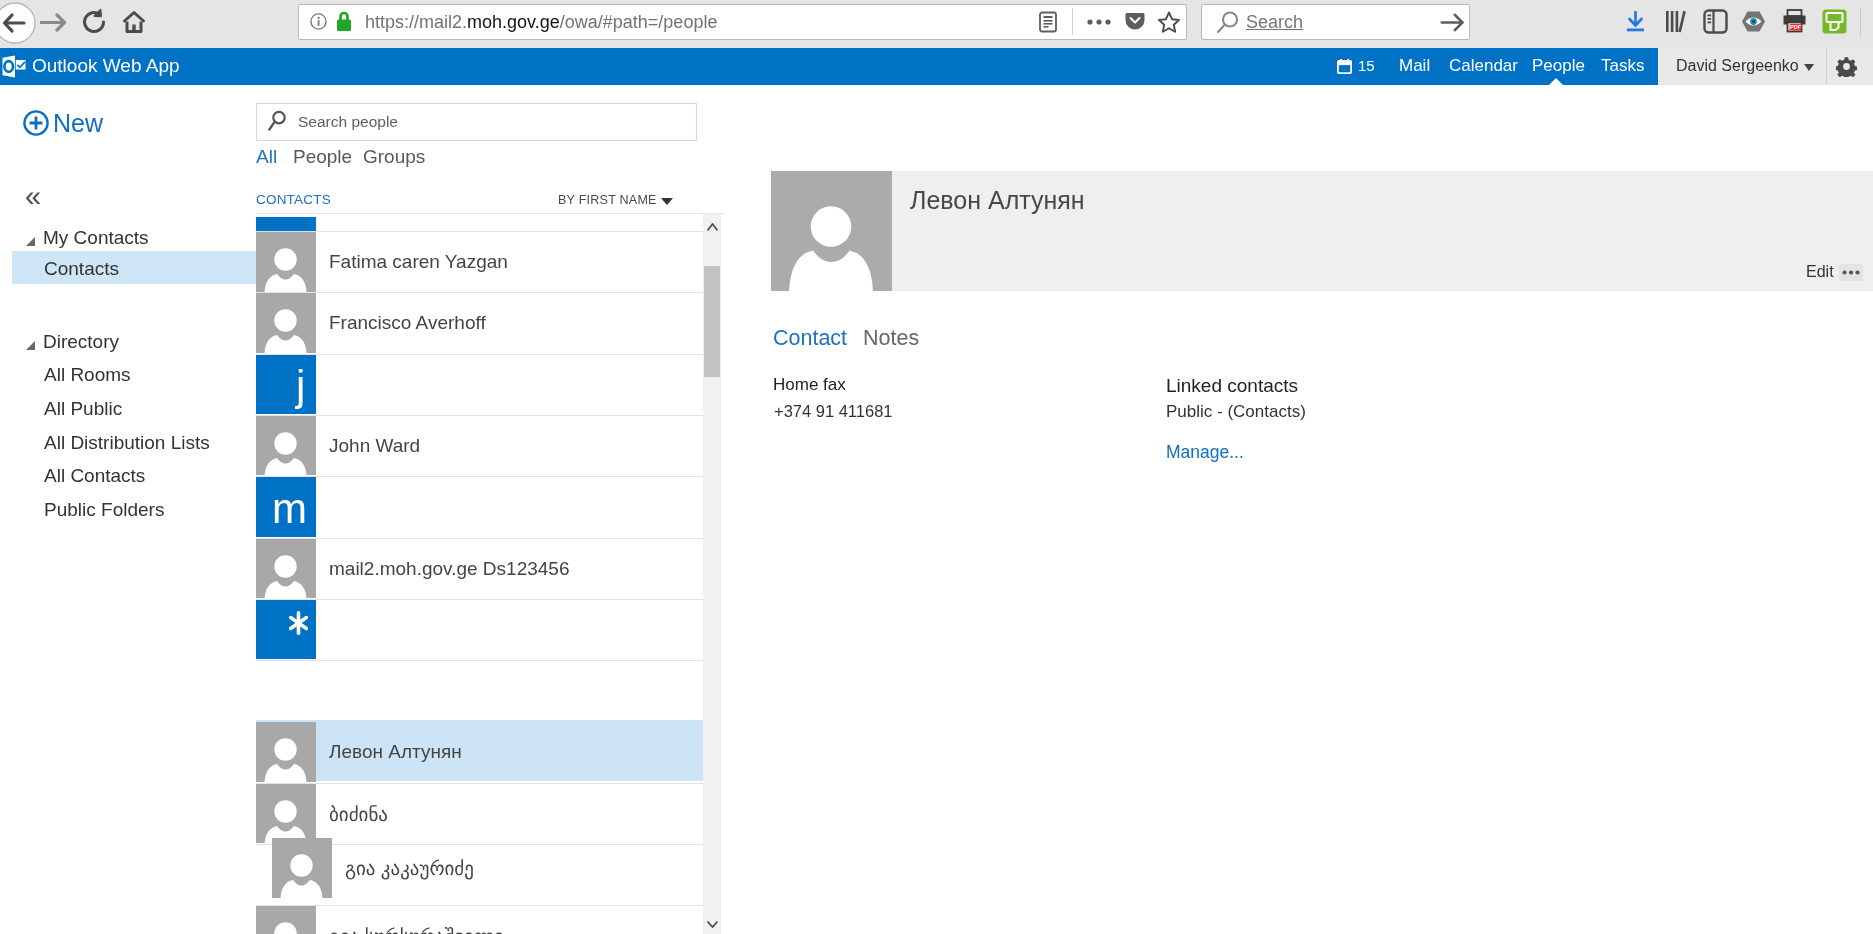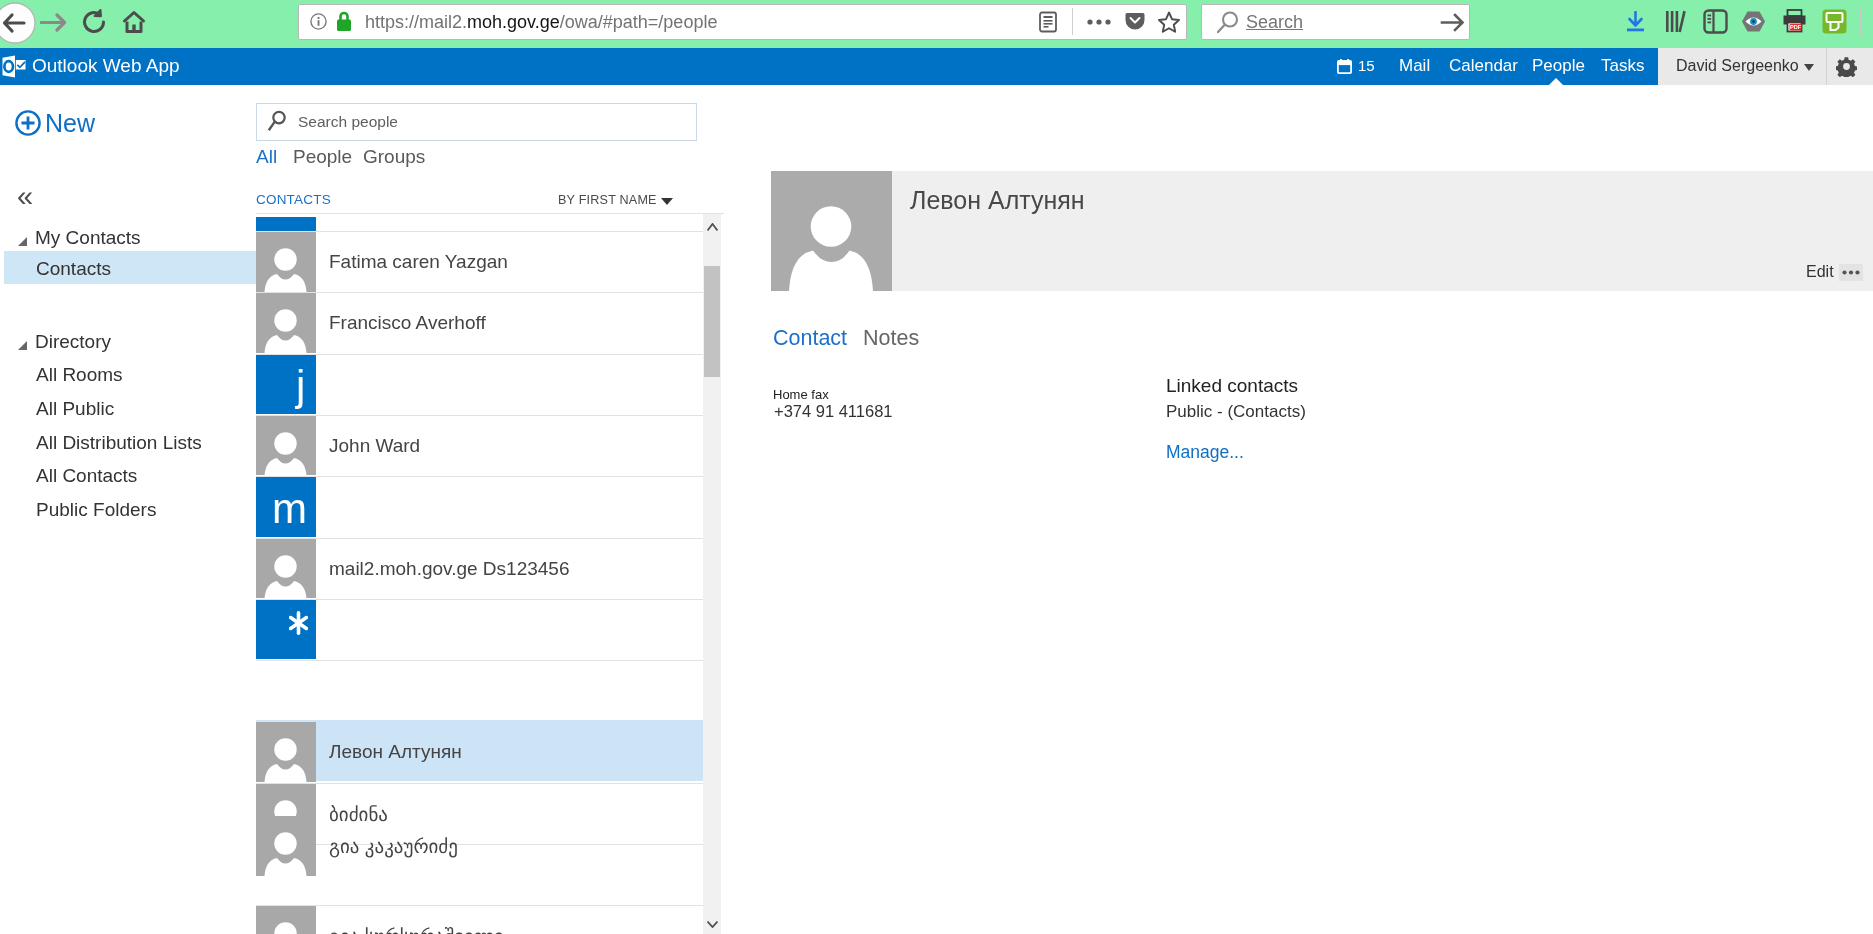--- a/index.html
+++ b/index.html
@@ -10,21 +10,21 @@
   .sep { left:0; width:447px; height:1px; background:#e2e2e2; }
   .row { position:absolute; left:0; width:447px; height:61px; }
   .av { position:absolute; left:0; top:0; width:60px; height:59.5px; background:#a8a8a8; overflow:hidden; }
   .tile { position:absolute; left:0; top:0; width:60px; height:59.5px; background:#0072c6; }
   .tl { position:absolute; color:#fff; font-size:42px; line-height:42px; white-space:pre; }
   .nm { position:absolute; left:73px; top:19px; font-size:19px; color:#444; white-space:nowrap; }
 </style>
 </head>
 <body>
 
-<div class="abs" id="toolbar" style="left:0;top:0;width:1873px;height:48px;background:#86efac;">
+<div class="abs" id="toolbar" style="left:0;top:0;width:1873px;height:48px;background:#e5e5e5;">
 
   <svg class="abs" style="left:-6px;top:2px;" width="42" height="42" viewBox="0 0 42 42">
     <circle cx="21" cy="21" r="20" fill="#fdfdfd" stroke="#b5b5b5" stroke-width="1.3"></circle>
     <path d="M11 21 H30 M18 13 L10.5 21 L18 29" fill="none" stroke="#4c4c4c" stroke-width="3.2" stroke-linecap="round" stroke-linejoin="round"></path>
   </svg>
 
   <svg class="abs" style="left:40px;top:9px;" width="27" height="27" viewBox="0 0 27 27">
     <path d="M1 13.5 H24 M17 6 L24.5 13.5 L17 21" fill="none" stroke="#8a8a8a" stroke-width="3.2" stroke-linecap="round" stroke-linejoin="round"></path>
   </svg>
 
@@ -153,21 +153,21 @@
 <div class="abs" id="userarea" style="left:1658px;top:48px;width:219px;height:37px;background:#e9e9e9;">
   <div class="abs" style="left:18px;top:0;height:37px;line-height:36px;font-size:16px;color:#333;">David Sergeenko</div>
   <div class="abs" style="left:146px;top:16px;width:0;height:0;border-left:5.5px solid transparent;border-right:5.5px solid transparent;border-top:7px solid #444;"></div>
   <div class="abs" style="left:168px;top:0;width:1px;height:37px;background:#d2d2d2;"></div>
   <svg class="abs" style="left:178px;top:8px;" width="21" height="21" viewBox="0 0 21 21">
     <path fill="#4a4a4a" d="M8.7 1 h3.6 l0.5 2.6 a7.4 7.4 0 0 1 2.3 1 l2.2-1.5 2.5 2.5-1.5 2.2 a7.4 7.4 0 0 1 1 2.3 l2.6 0.5 v3.6 l-2.6 0.5 a7.4 7.4 0 0 1-1 2.3 l1.5 2.2-2.5 2.5-2.2-1.5 a7.4 7.4 0 0 1-2.3 1 l-0.5 2.6 h-3.6 l-0.5-2.6 a7.4 7.4 0 0 1-2.3-1 l-2.2 1.5-2.5-2.5 1.5-2.2 a7.4 7.4 0 0 1-1-2.3 l-2.6-0.5 v-3.6 l2.6-0.5 a7.4 7.4 0 0 1 1-2.3 l-1.5-2.2 2.5-2.5 2.2 1.5 a7.4 7.4 0 0 1 2.3-1 Z" transform="translate(0.2,0.2) scale(0.97)"></path>
     <circle cx="10.5" cy="10.5" r="3.4" fill="#e9e9e9"></circle>
   </svg>
 </div>
 
-<div class="abs" id="sidebar" style="left:4px;top:0;width:254px;height:662px;">
+<div class="abs" id="sidebar" style="left:12px;top:0;width:254px;height:662px;">
   <svg class="abs" style="left:11px;top:110px;" width="26" height="26" viewBox="0 0 26 26">
     <circle cx="13" cy="13" r="11.6" fill="none" stroke="#0f6fc5" stroke-width="2.4"></circle>
     <path d="M13 6.5 V19.5 M6.5 13 H19.5" stroke="#0f6fc5" stroke-width="2.8"></path>
   </svg>
   <div class="abs" style="left:41px;top:109px;font-size:25px;color:#0f6fc5;">New</div>
   <div class="abs" style="left:13px;top:180px;font-size:29px;color:#4d4d4d;">«</div>
   <svg class="abs" style="left:14px;top:237px;" width="9" height="9" viewBox="0 0 9 9">
       <polygon points="9,0 9,9 0,9" fill="#666"></polygon>
     </svg>
   <div class="abs" style="left:31px;top:227px;font-size:19px;color:#333;">My Contacts</div>
@@ -277,21 +277,21 @@
     <div class="row" style="top:569.7px;">
         <span class="av">
           <svg width="60" height="60" viewBox="0 0 60 60">
             <circle cx="29.5" cy="27.5" r="11.2" fill="#fff"></circle>
             <path d="M8.5 60 Q9.5 44.5 21 42 Q25 47.5 29.5 47.5 Q34 47.5 38 42 Q49.5 44.5 50.5 60 Z" fill="#fff"></path>
           </svg>
         </span>
         <span class="nm">ბიძინა</span>
       </div>
     <div class="abs sep" style="top:630px;"></div>
-    <div class="row" style="top:602px;">
+    <div class="row" style="top:624px;margin-left:16px;">
         <span class="av">
           <svg width="60" height="60" viewBox="0 0 60 60">
             <circle cx="29.5" cy="27.5" r="11.2" fill="#fff"></circle>
             <path d="M8.5 60 Q9.5 44.5 21 42 Q25 47.5 29.5 47.5 Q34 47.5 38 42 Q49.5 44.5 50.5 60 Z" fill="#fff"></path>
           </svg>
         </span>
         <span class="nm">გია კაკაურიძე</span>
       </div>
     <div class="abs sep" style="top:691.3px;"></div>
     <div class="row" style="top:692.3px;">
@@ -327,18 +327,18 @@
   <div class="abs" style="left:180px;top:101px;font-size:25px;color:#46484a;">Левон Алтунян</div>
   <div class="abs" style="left:1076px;top:178px;font-size:16px;color:#333;">Edit</div>
   <div class="abs" style="left:1109px;top:179px;width:24px;height:17px;background:#e3e3e3;"></div>
   <svg class="abs" style="left:1112px;top:185px;" width="18" height="5" viewBox="0 0 18 5">
     <circle cx="2.5" cy="2.5" r="2.1" fill="#555"></circle>
       <circle cx="9" cy="2.5" r="2.1" fill="#555"></circle>
       <circle cx="15.5" cy="2.5" r="2.1" fill="#555"></circle>
   </svg>
   <div class="abs" style="left:43px;top:241px;font-size:21.5px;color:#1b70c8;">Contact</div>
   <div class="abs" style="left:133px;top:241px;font-size:21.5px;color:#666;">Notes</div>
-  <div class="abs" style="left:43px;top:289.5px;font-size:13px;color:#222;margin-top:12px;">Home fax</div>
+  <div class="abs" style="left:43px;top:289.5px;font-size:17px;color:#222;">Home fax</div>
   <div class="abs" style="left:44px;top:317px;font-size:16.5px;color:#333;">+374 91 411681</div>
   <div class="abs" style="left:436px;top:289.5px;font-size:19px;color:#222;">Linked contacts</div>
   <div class="abs" style="left:436px;top:316.5px;font-size:17px;color:#333;">Public - (Contacts)</div>
   <div class="abs" style="left:436px;top:357px;font-size:17.5px;color:#0f6fc5;">Manage...</div>
 </div>
 
 </body></html>

